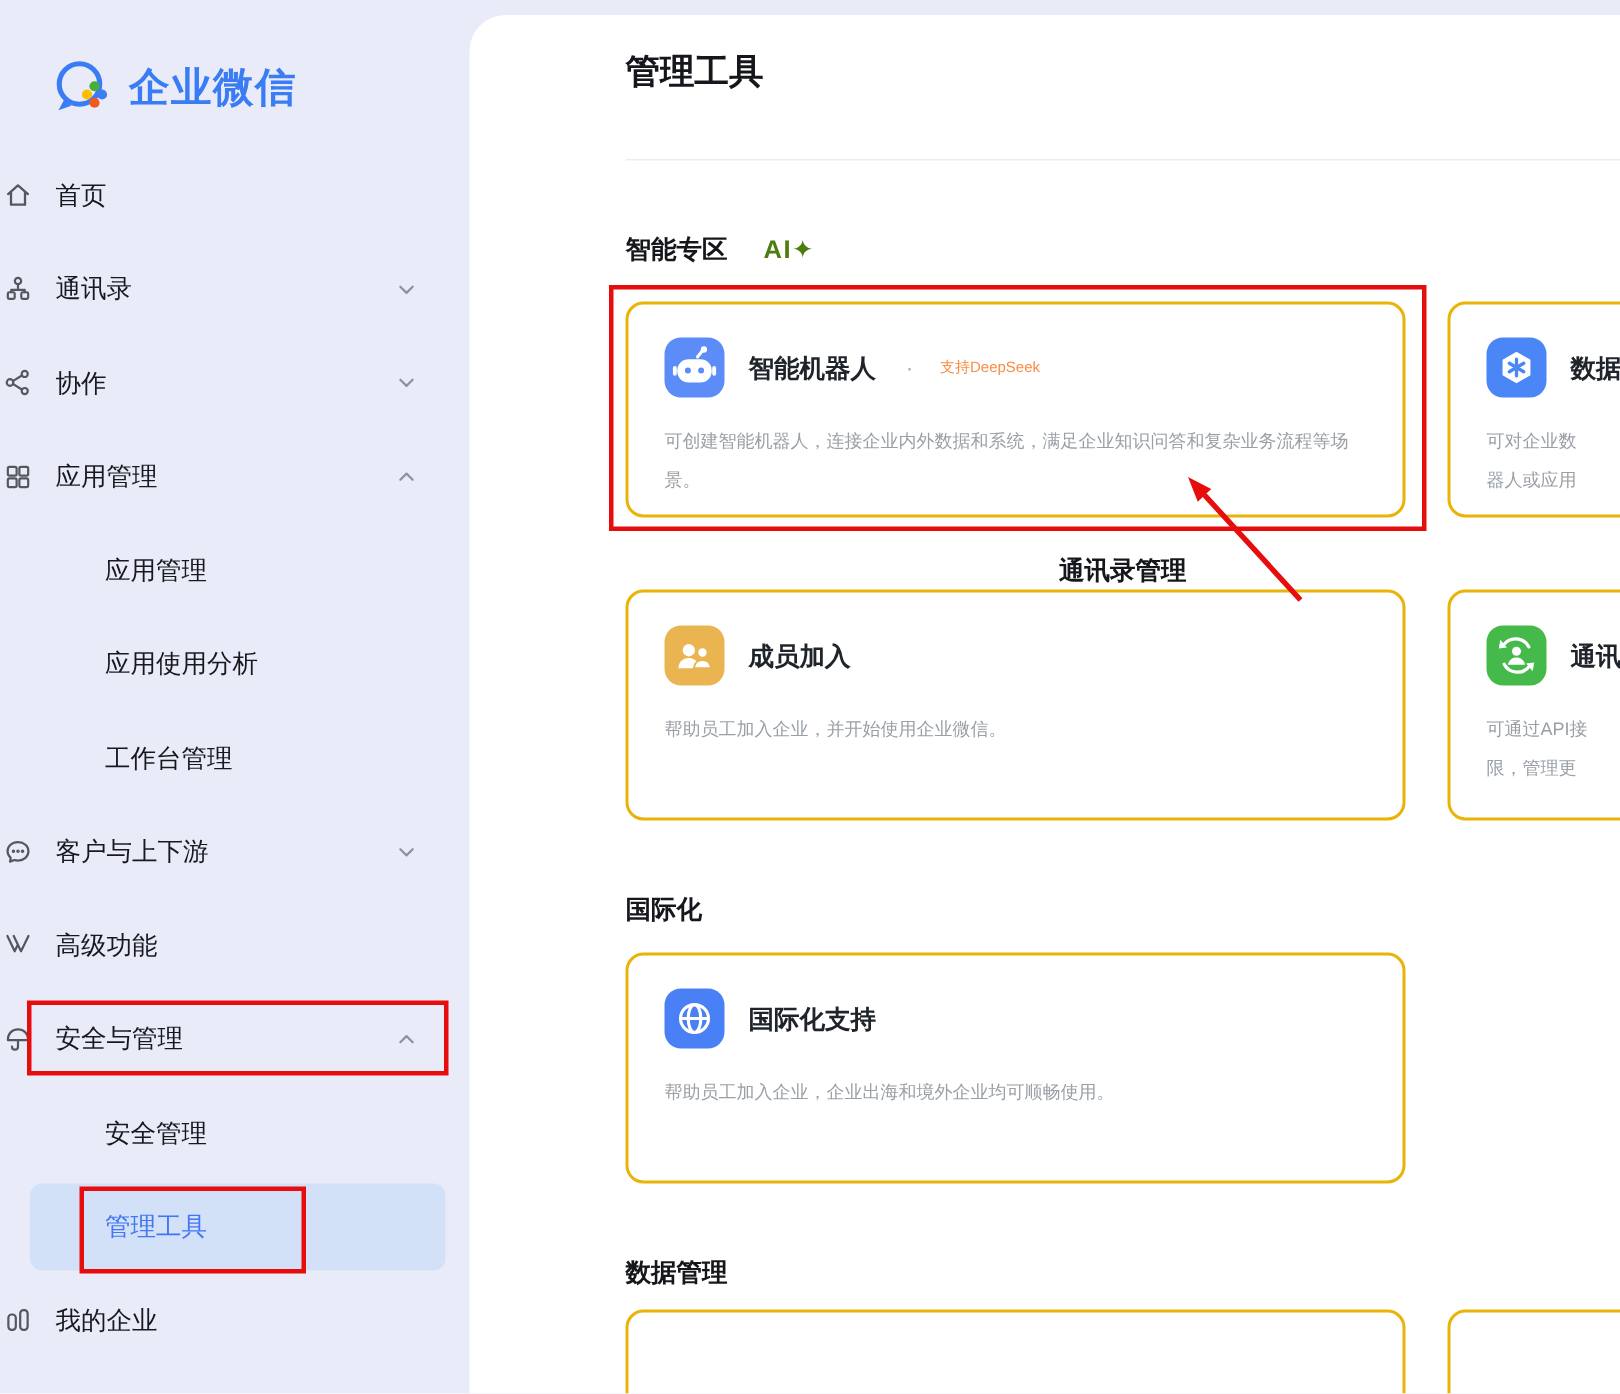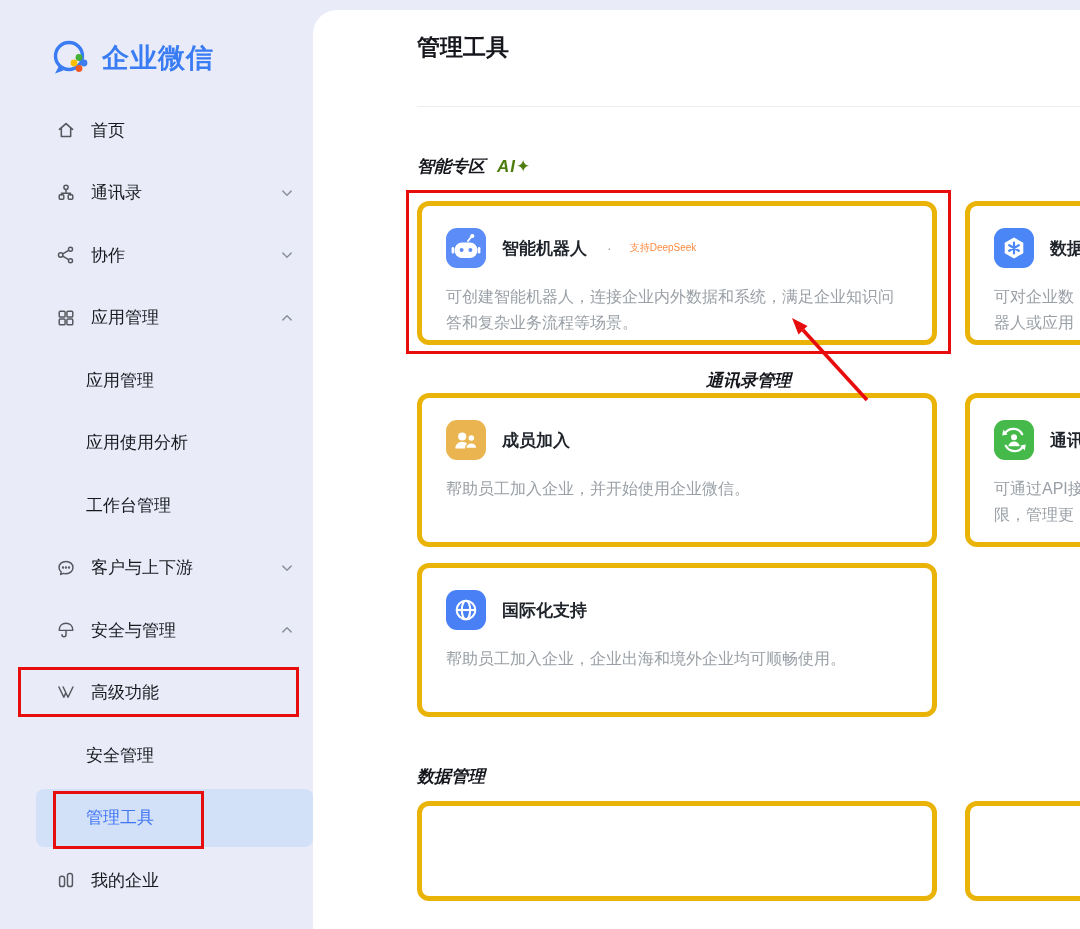--- a/index.html
+++ b/index.html
@@ -4,59 +4,59 @@
 <style>
   * { margin:0; padding:0; box-sizing:border-box; }
   html,body { width:1080px; height:929px; overflow:hidden; }
   body {
     font-family:"Liberation Sans","DejaVu Sans",sans-serif;
     background:#e9ecf8;
     position:relative;
     color:#17191f;
   }
   
-  .sidebar { position:absolute; left:16px; top:0; width:313px; height:929px; }
+  .sidebar { position:absolute; left:0; top:0; width:313px; height:929px; }
   .logo { position:absolute; left:33px; top:36px; display:flex; align-items:center; gap:9px; }
   .logo-text { font-size:27px; font-weight:700; color:#3a7cf3; letter-spacing:1px; }
   .nav { position:absolute; left:0; top:99px; width:313px; }
-  .nav-row { position:relative; height:62.5px; display:flex; align-items:center; padding-left:38px; cursor:pointer; }
+  .nav-row { position:relative; height:62.5px; display:flex; align-items:center; cursor:pointer; }
   .nav-row .nicon { width:24px; height:24px; margin-right:13px; display:flex; align-items:center; justify-content:center; color:#54575d; flex:none; }
   .nav-row .nlabel { font-size:17px; color:#17191f; white-space:nowrap; }
   .nav-row.sub { padding-left:70px; }
   .nav-row .chev { margin-left:auto; margin-right:33px; color:#8b919c; display:flex; }
   .nav-row.selected .hl { position:absolute; left:20px; top:2px; width:277px; height:58px; background:#d3e1f8; border-radius:8px; }
   .nav-row.selected .nlabel { position:relative; color:#4276f4; }
   
   .main-panel {
     position:absolute; left:313px; top:10px; width:767px; height:919px;
     background:#ffffff; border-top-left-radius:24px;
     padding:20px 0 0 104px; overflow:hidden;
   }
   .page-title { font-size:23px; font-weight:700; color:#15171c; line-height:34px; }
   .divider { margin-top:42px; border-top:1px solid #ededf0; width:100%; }
-  .section-heading { display:flex; align-items:center; gap:12px; font-size:17px; font-weight:700; color:#15171c; line-height:24px;font-style:italic; }
+  .section-heading { display:flex; align-items:center; gap:24px; font-size:17px; font-weight:700; color:#15171c; line-height:24px; }
   .section-heading.first { margin-top:48px; }
   .section-heading.gap52 { margin-top:24px;justify-content:center; }
   .section-heading.gap48 { margin-top:48px; }
   .ai-badge { color:#4d7c0f; font-weight:700; font-size:17px; letter-spacing:1px; }
   .card-row { display:flex; gap:28px; }
   .card-row.row1 { margin-top:22px; }
   .card-row.row4 { margin-top:12px; }
   .card {
     width:520px; flex:none; background:#fff;
-    border:5px solid #eab308; border-radius:12px;
+    border:2px solid #eab308; border-radius:12px;
     padding:22px 24px; cursor:pointer;
   }
   .card.h144 { height:144px; } .card.h154 { height:154px; } .card.h100 { height:100px; }
   .card-head { display:flex; align-items:center; gap:16px; }
   .app-icon { width:40px; height:40px; border-radius:11px; flex:none; display:flex; align-items:center; justify-content:center; }
   .card-title { font-size:17px; font-weight:700; color:#1f232a; white-space:nowrap; }
   .tag-dot { color:#9aa0a6; font-size:14px; margin:0 2px 0 4px; }
   .tag-orange { color:#fa8c44; font-size:10px; white-space:nowrap; }
-  .card-desc { margin-top:16px; font-size:16px; line-height:26px; color:#9aa0a6; }
+  .card-desc { margin-top:16px; font-size:12px; line-height:26px; color:#9aa0a6; }
   .card-desc div { white-space:nowrap; }
   
   .anno { position:absolute; border:3px solid #e70d0d; pointer-events:none; z-index:50; }
   #anno-card   { left:406px; top:190px; width:545px; height:164px; }
   #anno-secmgmt{ left:18px;  top:667px; width:281px; height:50px; }
   #anno-mgtool { left:53px;  top:791px; width:151px; height:58px; }
   #anno-arrow  { position:absolute; left:770px; top:300px; width:120px; height:120px; pointer-events:none; z-index:50; }
   svg { display:block; }
 </style>
 </head>
@@ -161,39 +161,39 @@
       <span class="chev">
           <svg width="18" height="18" viewBox="0 0 24 24" fill="none" stroke="currentColor" stroke-width="1.9" stroke-linecap="round" stroke-linejoin="round">
             <path d="M6.5 9.5 L12 15 L17.5 9.5"></path>
           </svg>
         </span>
     </div>
 
     <div class="nav-row">
       <span class="nicon">
         <svg width="22" height="22" viewBox="0 0 24 24" fill="none" stroke="currentColor" stroke-width="1.6" stroke-linecap="round" stroke-linejoin="round">
+            <path d="M4.3 5.4 L9.6 16.6 L11.9 11.6 M8.9 5.4 L14.2 16.6 L19.6 5.4"></path>
+          </svg>
+      </span>
+      <span class="nlabel">高级功能</span>
+    </div>
+
+    <div class="nav-row">
+      <span class="nicon">
+        <svg width="22" height="22" viewBox="0 0 24 24" fill="none" stroke="currentColor" stroke-width="1.6" stroke-linecap="round" stroke-linejoin="round">
             <path d="M4.6 12.4 C4.6 7.3 8 4.7 12 4.7 C16 4.7 19.4 7.3 19.4 12.4 L4.6 12.4 Z"></path>
             <path d="M12 12.4 V17.2 a2.2 2.2 0 0 1 -4.4 0"></path>
           </svg>
       </span>
       <span class="nlabel">安全与管理</span>
       <span class="chev">
           <svg width="18" height="18" viewBox="0 0 24 24" fill="none" stroke="currentColor" stroke-width="1.9" stroke-linecap="round" stroke-linejoin="round">
             <path d="M6.5 14.5 L12 9 L17.5 14.5"></path>
           </svg>
         </span>
-    </div>
-
-    <div class="nav-row">
-      <span class="nicon">
-        <svg width="22" height="22" viewBox="0 0 24 24" fill="none" stroke="currentColor" stroke-width="1.6" stroke-linecap="round" stroke-linejoin="round">
-            <path d="M4.3 5.4 L9.6 16.6 L11.9 11.6 M8.9 5.4 L14.2 16.6 L19.6 5.4"></path>
-          </svg>
-      </span>
-      <span class="nlabel">高级功能</span>
     </div>
 
     <div class="nav-row sub">
       <span class="nlabel">安全管理</span>
     </div>
 
     <div class="nav-row sub selected">
       <span class="hl"></span>
       <span class="nlabel">管理工具</span>
     </div>
@@ -291,20 +291,23 @@
         </span>
         <span class="card-title">通讯</span>
       </div>
       <div class="card-desc">
         <div>可通过API接</div>
         <div>限，管理更</div>
       </div>
     </div>
   </div>
 
+  <div class="section-heading gap48">
+    <span>国际化</span>
+  </div>
   <div class="card-row" style="margin-top:16px;">
     <div class="card h154">
       <div class="card-head">
         <span class="app-icon" style="background:#4a80f6">
           <svg width="40" height="40" viewBox="0 0 40 40" fill="none" stroke="#fff" stroke-width="2.1">
               <circle cx="20" cy="20" r="9.3"></circle>
               <ellipse cx="20" cy="20" rx="4.2" ry="9.3"></ellipse>
               <path d="M10.7 20 H29.3"></path>
             </svg>
         </span>

